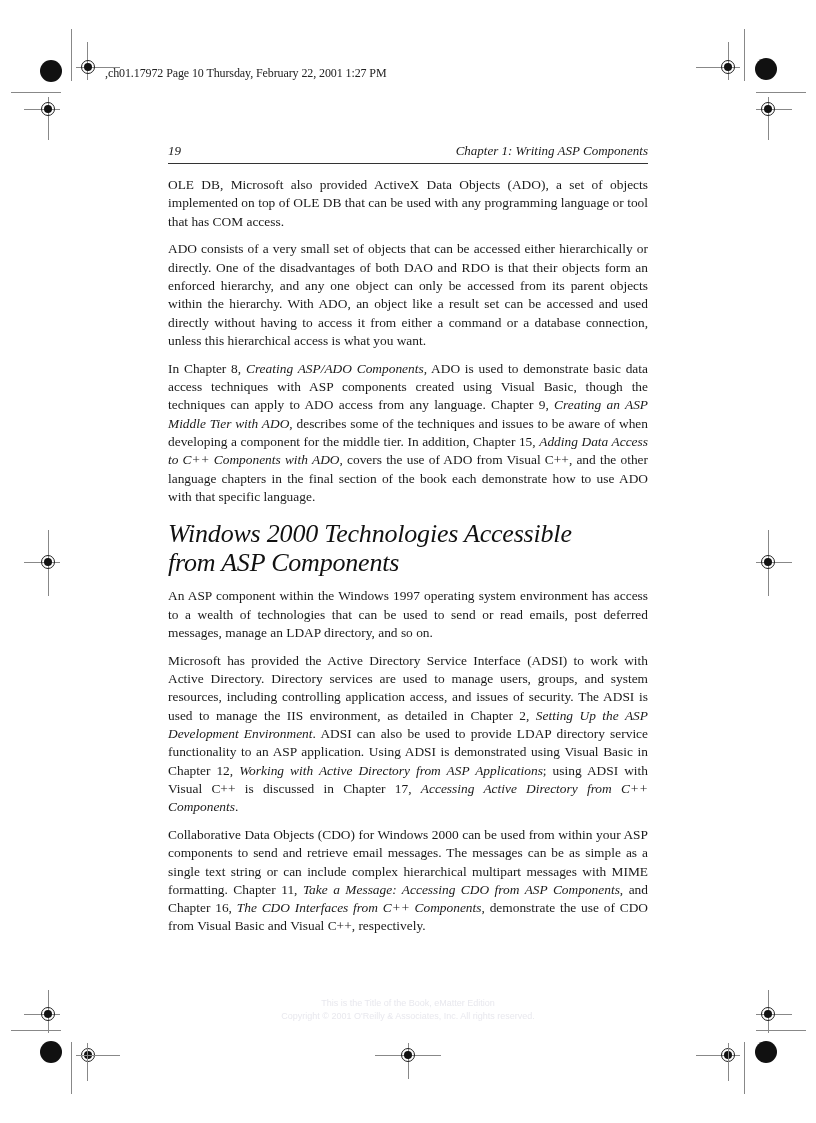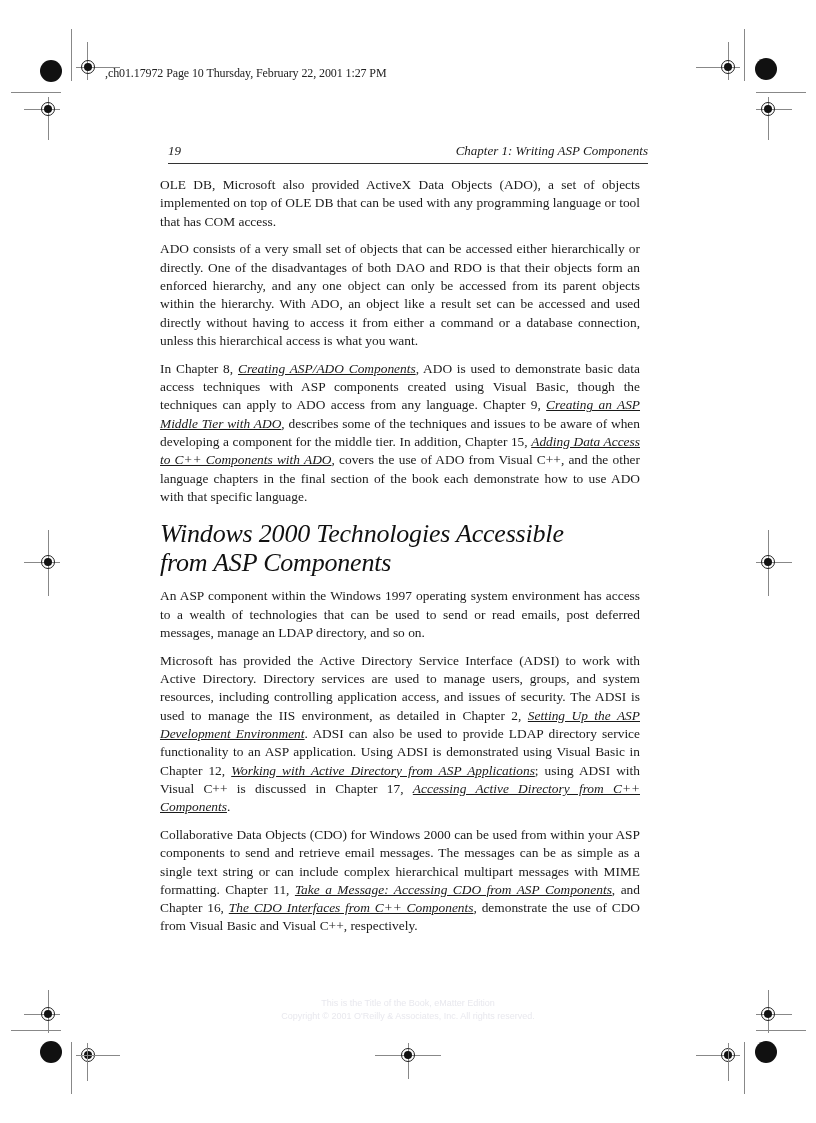--- a/index.html
+++ b/index.html
@@ -9,23 +9,23 @@
     .reg { position: absolute; width: 14px; height: 14px; border: 1px solid #222; border-radius: 50%; box-sizing: border-box; }
     .reg::after { content: ""; position: absolute; left: 2px; top: 2px; width: 8px; height: 8px; border-radius: 50%; background: #111; }
     .hline { position: absolute; height: 1px; background: #888; }
     .vline { position: absolute; width: 1px; background: #888; }
     .dot { position: absolute; width: 22px; height: 22px; border-radius: 50%; background: #111; }
 
     .header { position: absolute; left: 168px; top: 143px; width: 480px; height: 20px; border-bottom: 1px solid #333; font-style: italic; font-size: 13px; }
     .header .pg { position: absolute; left: 0; top: 0; }
     .header .chap { position: absolute; right: 0; top: 0; }
 
-    .content { position: absolute; left: 160px; top: 176px; width: 480px; font-size: 13.4px; line-height: 18.3px; text-align: justify; }
+    .content { position: absolute; left: 168px; top: 176px; width: 480px; font-size: 13.4px; line-height: 18.3px; text-align: justify; }
     .content p { margin: 0 0 9.6px 0; }
-    .content i { font-style: italic; text-decoration: underline; }
+    .content i { font-style: italic; }
     .content h2 { font-style: italic; font-weight: normal; font-size: 26px; line-height: 29px; margin: 13px 0 10px 0; letter-spacing: -0.2px; text-align: left; color: #111; }
 
     .watermark { position: absolute; left: 0; width: 816px; text-align: center; font-size: 9px; color: #e8e8ee; font-family: "Liberation Sans", sans-serif; }
   </style>
 </head>
 <body>
 
 <div class="slug">,ch01.17972  Page 10  Thursday, February 22, 2001  1:27 PM</div>
 
 <div class="dot" style="left:40px;top:60px;"></div>

